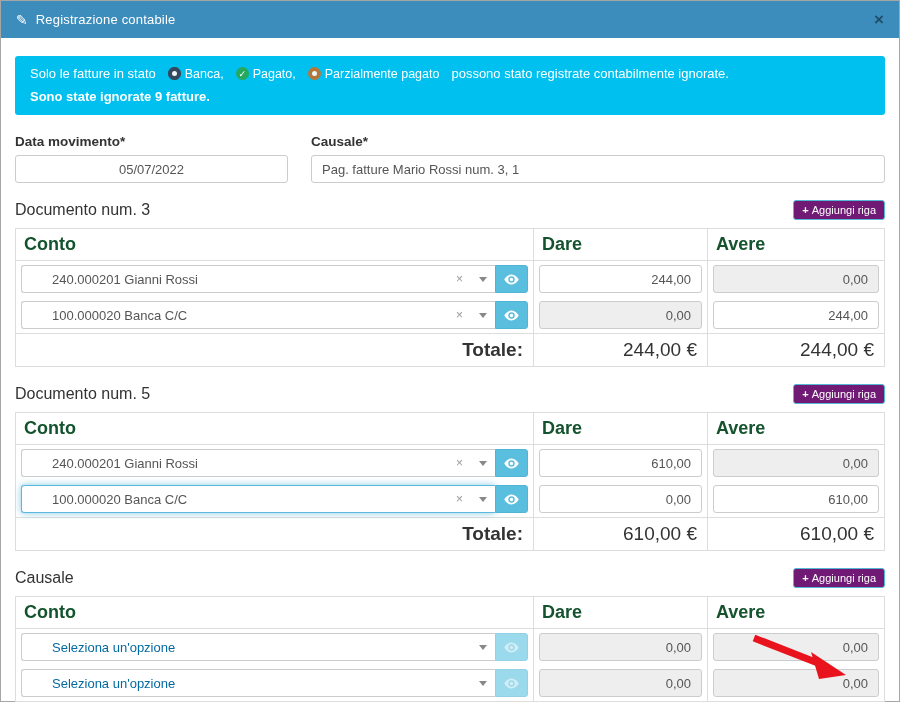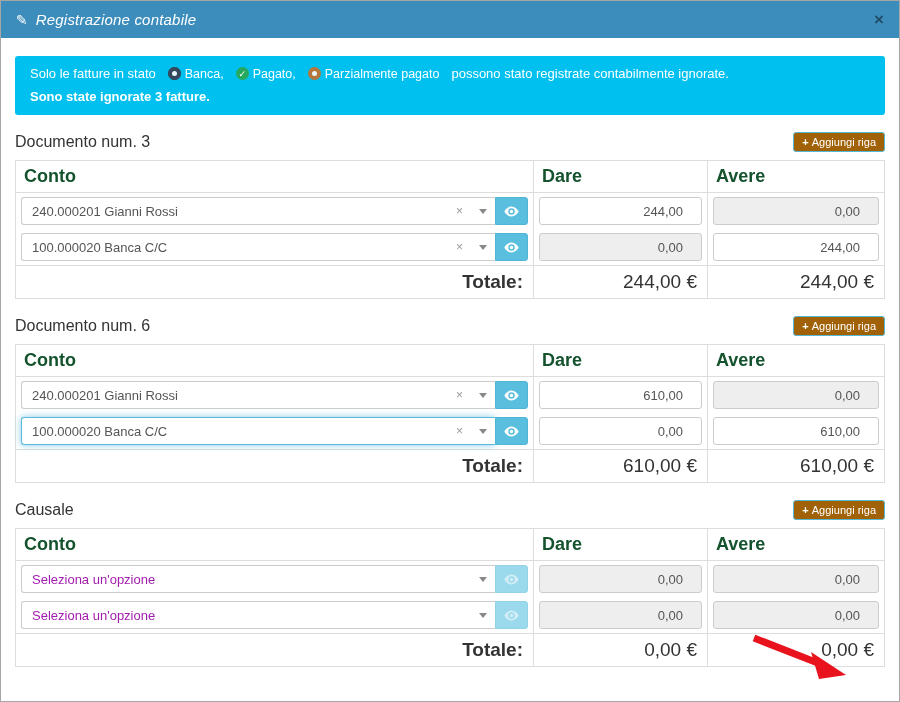--- a/index.html
+++ b/index.html
@@ -6,21 +6,21 @@
   html,body { width:900px; height:702px; }
   body {
     font-family:"Liberation Sans","DejaVu Sans",sans-serif;
     font-size:13px; color:#333; background:#fff; overflow:hidden;
   }
   .modal { width:900px; height:702px; background:#fff; border:1px solid rgba(0,0,0,.35); display:flex; flex-direction:column; position:relative; }
 
   
   .modal-header { height:37px; background:#3c8dbc; color:#fff; display:flex; align-items:center; padding:0 15px; flex:0 0 auto; }
   .modal-header .pencil { margin-right:8px; font-size:14px; }
-  .modal-title { font-size:15px; font-weight:400; letter-spacing:.2px;font-style:italic; }
+  .modal-title { font-size:13px; font-weight:400; letter-spacing:.2px; }
   .close-btn { margin-left:auto; background:none; border:none; color:#16384c; opacity:.75; font-size:17px; font-weight:700; cursor:pointer; line-height:1; }
 
   .modal-body { padding:18px 14px 10px 14px; flex:1; }
 
   
   .banner { background:#00c0ef; color:#fff; border-radius:3px; padding:10px 15px 11px 15px; }
   .banner-line1 { display:flex; align-items:center; flex-wrap:wrap; gap:12px; font-size:13px; }
   .banner-line2 { font-weight:700; margin-top:8px; font-size:13px; }
   .status { display:inline-flex; align-items:center; gap:4px; font-size:12.5px; }
   .st-icon { width:13px; height:13px; border-radius:50%; display:inline-flex; align-items:center; justify-content:center; flex:0 0 auto; }
@@ -34,48 +34,48 @@
   .form-row { display:flex; gap:23px; margin-top:19px; }
   .field label { display:block; font-weight:700; font-size:13.5px; margin-bottom:6px; color:#333; }
   .field input { height:28px; border:1px solid #ccc; border-radius:3px; font-family:inherit; font-size:13px; color:#555; padding:0 10px; width:100%; outline:none; }
   .field.date { width:273px; flex:0 0 auto; }
   .field.date input { text-align:center; }
   .field.causale { flex:1; }
 
   
   .section-head { display:flex; align-items:center; justify-content:space-between; margin-top:17px; margin-bottom:8px; }
   .section-title { font-size:16px; font-weight:400; color:#333; }
-  .btn-add-row { background:#a16207; border:1px solid #54b7d4; color:#fff; font-family:inherit; font-size:11px; padding:3px 8px; border-radius:3px; cursor:pointer; }
+  .btn-add-row { background:#701a75; border:1px solid #54b7d4; color:#fff; font-family:inherit; font-size:11px; padding:3px 8px; border-radius:3px; cursor:pointer; }
   .btn-add-row b { font-weight:700; margin-right:3px; }
 
   table.ledger { width:100%; border-collapse:collapse; border:1px solid #ddd; table-layout:fixed; }
   .ledger col.c-conto { width:auto; }
   .ledger col.c-dare { width:174px; }
   .ledger col.c-avere { width:177px; }
   .ledger th { border:1px solid #ddd; text-align:left; font-size:18px; font-weight:700; padding:5px 8px; color:#14532d; }
   .ledger td { border-left:1px solid #ddd; border-right:1px solid #ddd; padding:4px 5px; vertical-align:middle; }
   .ledger tr.total-row td { border-top:1px solid #ddd; padding:5px 10px; font-size:19px; }
   .total-label { font-weight:700; text-align:right; }
   .total-val { text-align:right; color:#333; }
 
   
   .sel-wrap { display:flex; width:100%; }
   .sel { flex:1; height:28px; background:#fff; border:1px solid #ccc; border-right:none; border-radius:3px 0 0 3px; display:flex; align-items:center; padding:0 8px 0 10px; color:#555; font-size:13px; min-width:0; }
-  .sel .sel-text { flex:1; white-space:nowrap; overflow:hidden; text-overflow:ellipsis; }
-  .sel .sel-text.placeholder { color:#a21caf; }
+  .sel .sel-text { flex:1; white-space:nowrap; overflow:hidden; text-overflow:ellipsis;margin-left:20px; }
+  .sel .sel-text.placeholder { color:#0369a1; }
   .sel .clear-x { color:#999; font-size:12px; margin-right:14px; cursor:pointer; }
   .caret { width:0; height:0; border-left:4px solid transparent; border-right:4px solid transparent; border-top:5px solid #888; margin-left:2px; }
   .sel.focused { border-color:#5cb8dc; box-shadow:0 0 7px rgba(92,184,220,.75); border-right:none; }
   .btn-eye { width:33px; height:28px; flex:0 0 auto; background:#5abfde; border:1px solid #50b5d4; border-radius:0 3px 3px 0; display:flex; align-items:center; justify-content:center; cursor:pointer; }
   .btn-eye.disabled { background:#9bd9ec; border-color:#93d2e6; }
   .btn-eye svg { display:block; }
   .btn-eye.disabled svg { opacity:.55; }
 
   
-  .amt { width:100%; height:28px; border:1px solid #ccc; border-radius:3px; text-align:right; padding:0 18px; font-family:inherit; font-size:13px; color:#555; background:#fff; outline:none; }
+  .amt { width:100%; height:28px; border:1px solid #ccc; border-radius:3px; text-align:right; padding:0 10px; font-family:inherit; font-size:13px; color:#555; background:#fff; outline:none; }
   .amt:disabled, .amt.disabled { background:#eee; color:#555; }
 
   
   .arrow-layer { position:absolute; left:0; top:0; width:900px; height:702px; pointer-events:none; }
 </style>
 </head>
 <body>
 
 <div class="modal">
 
@@ -97,23 +97,33 @@
         <span class="status">
           <span class="st-icon st-check">✓</span>
           <span>Pagato,</span>
         </span>
         <span class="status">
           <span class="st-icon st-donut-brown"></span>
           <span>Parzialmente pagato</span>
         </span>
         <span>possono stato registrate contabilmente ignorate.</span>
       </div>
-      <div class="banner-line2">Sono state ignorate 3 fatture.</div>
-    </div>
-
+      <div class="banner-line2">Sono state ignorate 9 fatture.</div>
+    </div>
+
+    <div class="form-row">
+      <div class="field date">
+        <label>Data movimento*</label>
+        <input type="text" value="05/07/2022" style="">
+      </div>
+      <div class="field causale">
+        <label>Causale*</label>
+        <input type="text" value="Pag. fatture Mario Rossi num. 3, 1" style="">
+      </div>
+    </div>
 
     <div class="section-head">
       <div class="section-title">Documento num. 3</div>
       <button class="btn-add-row"><b>+</b><span>Aggiungi riga</span></button>
     </div>
     <table class="ledger">
       <colgroup>
           <col class="c-conto">
           <col class="c-dare">
           <col class="c-avere">
@@ -162,21 +172,21 @@
       </tr>
       <tr class="total-row">
         <td class="total-label">Totale:</td>
         <td class="total-val">244,00 €</td>
         <td class="total-val">244,00 €</td>
       </tr>
     </tbody>
       </table>
 
     <div class="section-head">
-      <div class="section-title">Documento num. 6</div>
+      <div class="section-title">Documento num. 5</div>
       <button class="btn-add-row"><b>+</b><span>Aggiungi riga</span></button>
     </div>
     <table class="ledger">
       <colgroup>
           <col class="c-conto">
           <col class="c-dare">
           <col class="c-avere">
         </colgroup>
       <tbody>
           <tr>

